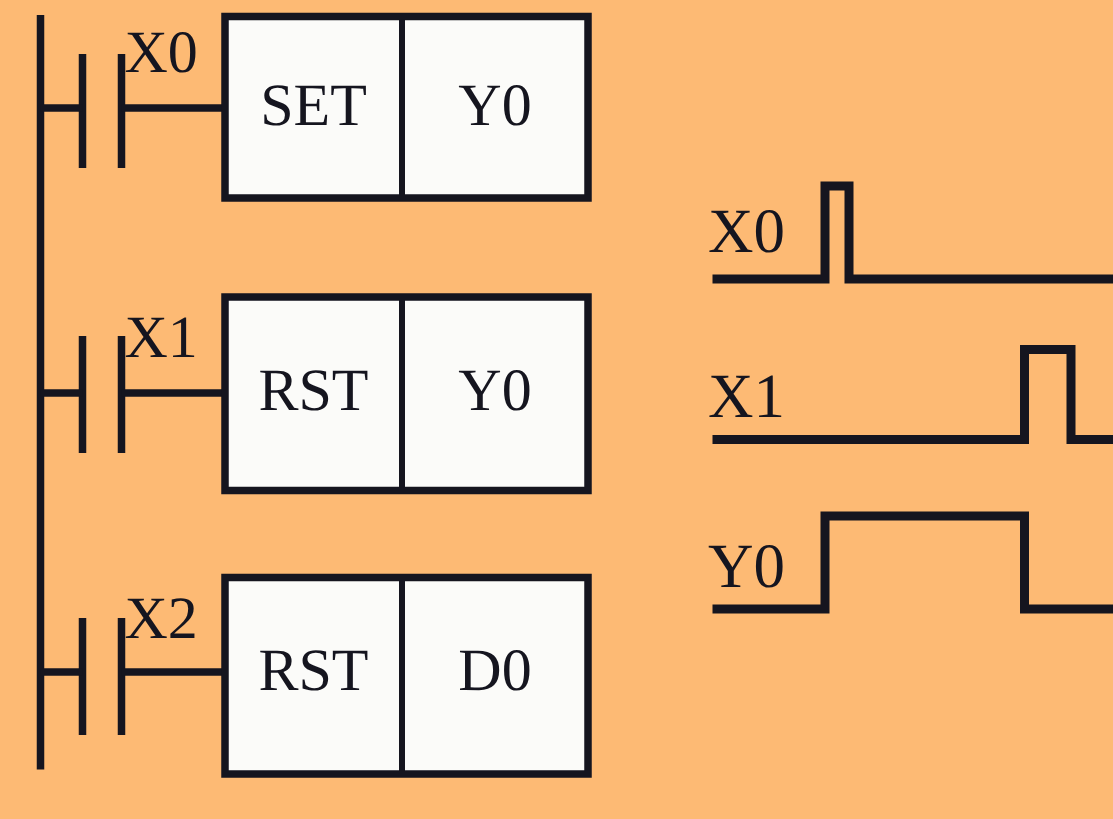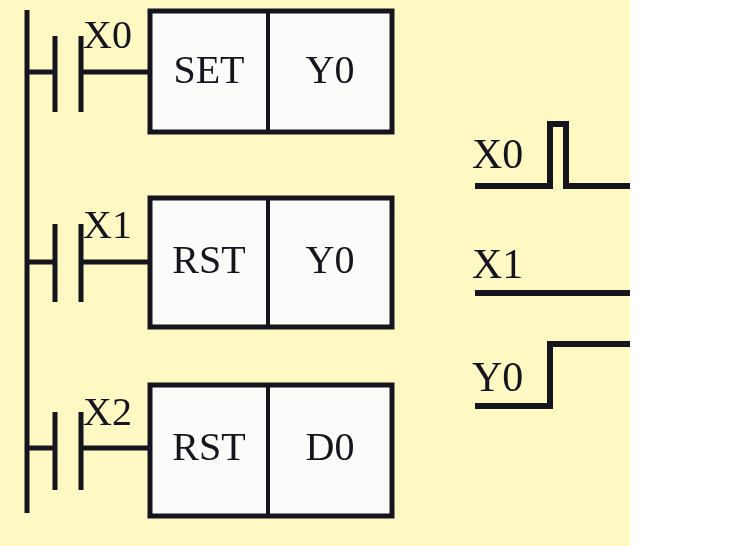--- a/index.html
+++ b/index.html
@@ -6,23 +6,23 @@
   html, body {
     margin: 0;
     padding: 0;
     background: #ffffff;
   }
   body {
     font-family: "Liberation Serif", "DejaVu Serif", serif;
   }
   #canvas {
     position: relative;
-    width: 630px;
+    width: 742px;
     height: 546px;
-    background: #fef9c3;
+    background: #fdba74;
     overflow: hidden;
   }
   #figure-svg {
     position: absolute;
     left: 0;
     top: 0;
     width: 742px;
     height: 546px;
     display: block;
   }

